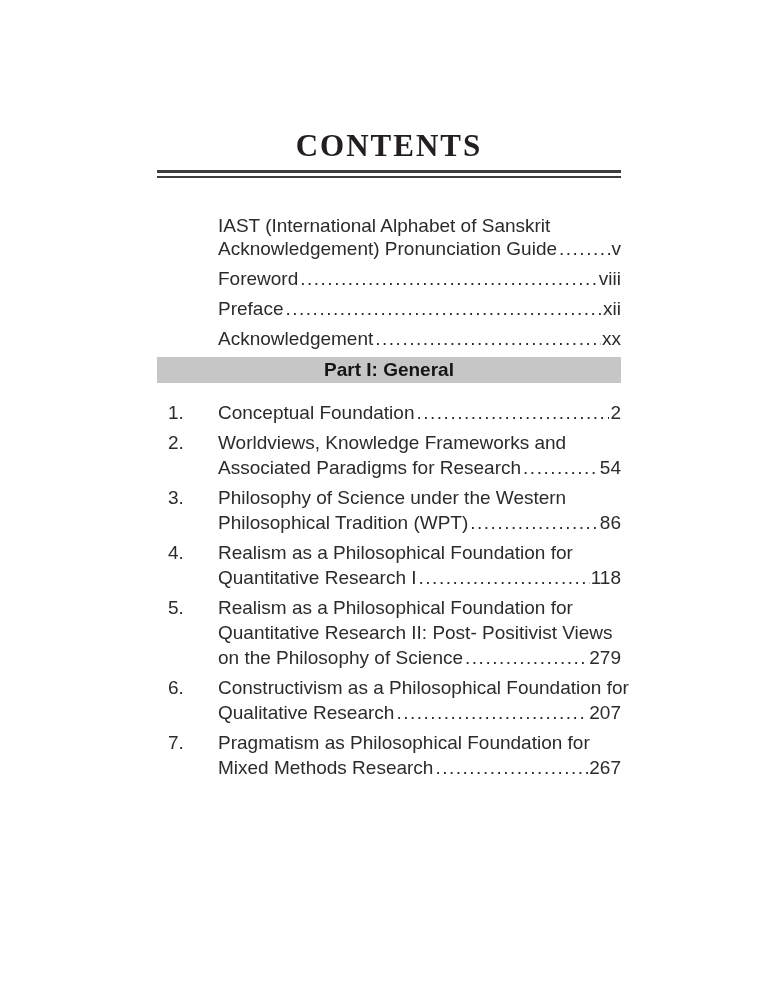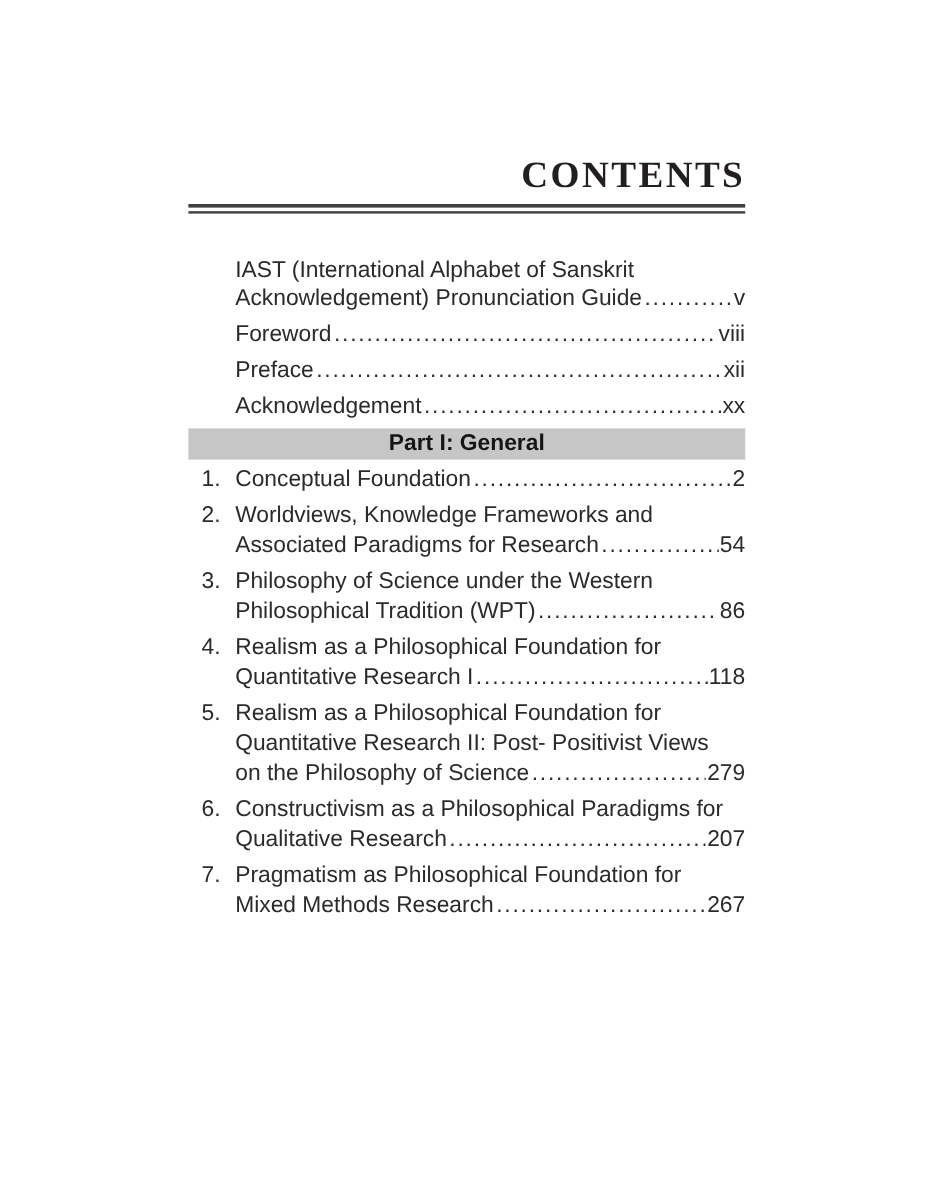--- a/index.html
+++ b/index.html
@@ -16,58 +16,58 @@
     position:absolute; left:157px; top:0;
     width:464px;
     padding-top:127px;
   }
   .title {
     margin:0;
     font-family:"Liberation Serif", serif;
     font-weight:bold;
     font-size:31px; line-height:37px;
     letter-spacing:2px;
-    text-align:right;
+    text-align:center;
     color:#231f20;
   }
   .rule {
     margin-top:6px;
     height:3px;
     border-top:3px solid #3e3e3e;
     border-bottom:2px solid #3e3e3e;
   }
   .front-list { margin-top:36px; }
   .front-list .entry { margin-bottom:7px; }
   .front-list .line { line-height:23px; padding-left:39px; }
   .chap-list .entry { margin-bottom:5px; }
   .chap-list .line { line-height:25px; }
   .line { display:flex; align-items:baseline; }
   .num {
     flex:0 0 39px;
     padding-left:11px;
     box-sizing:border-box;
   }
   .cont { padding-left:39px; }
-  .txt { white-space:nowrap; }
+  .txt { white-space:nowrap;margin-left:22px; }
   .dots {
     flex:1 1 auto;
     overflow:hidden;
     white-space:nowrap;
     margin-left:2px;
     min-width:0;
   }
   .dots::after {
     content:"......................................................................................................................";
     letter-spacing:1.5px;
   }
   .pg { margin-left:1px; }
   .part-bar {
     height:26px;
     margin-top:2px;
-    margin-bottom:4px;
+    margin-bottom:17px;
     background:#c6c6c6;
     text-align:center;
     font-weight:bold;
     font-size:19px;
     line-height:26px;
     color:#151515;
   }
 </style>
 </head>
 <body>
@@ -182,21 +182,21 @@
         <div class="line cont">
           <span class="txt">on the Philosophy of Science</span>
           <span class="dots"></span>
           <span class="pg">279</span>
         </div>
       </div>
 
       <div class="entry">
         <div class="line">
           <span class="num">6.</span>
-          <span class="txt">Constructivism as a Philosophical Paradigms for</span>
+          <span class="txt">Constructivism as a Philosophical Foundation for</span>
         </div>
         <div class="line cont">
           <span class="txt">Qualitative Research</span>
           <span class="dots"></span>
           <span class="pg">207</span>
         </div>
       </div>
 
       <div class="entry">
         <div class="line">

